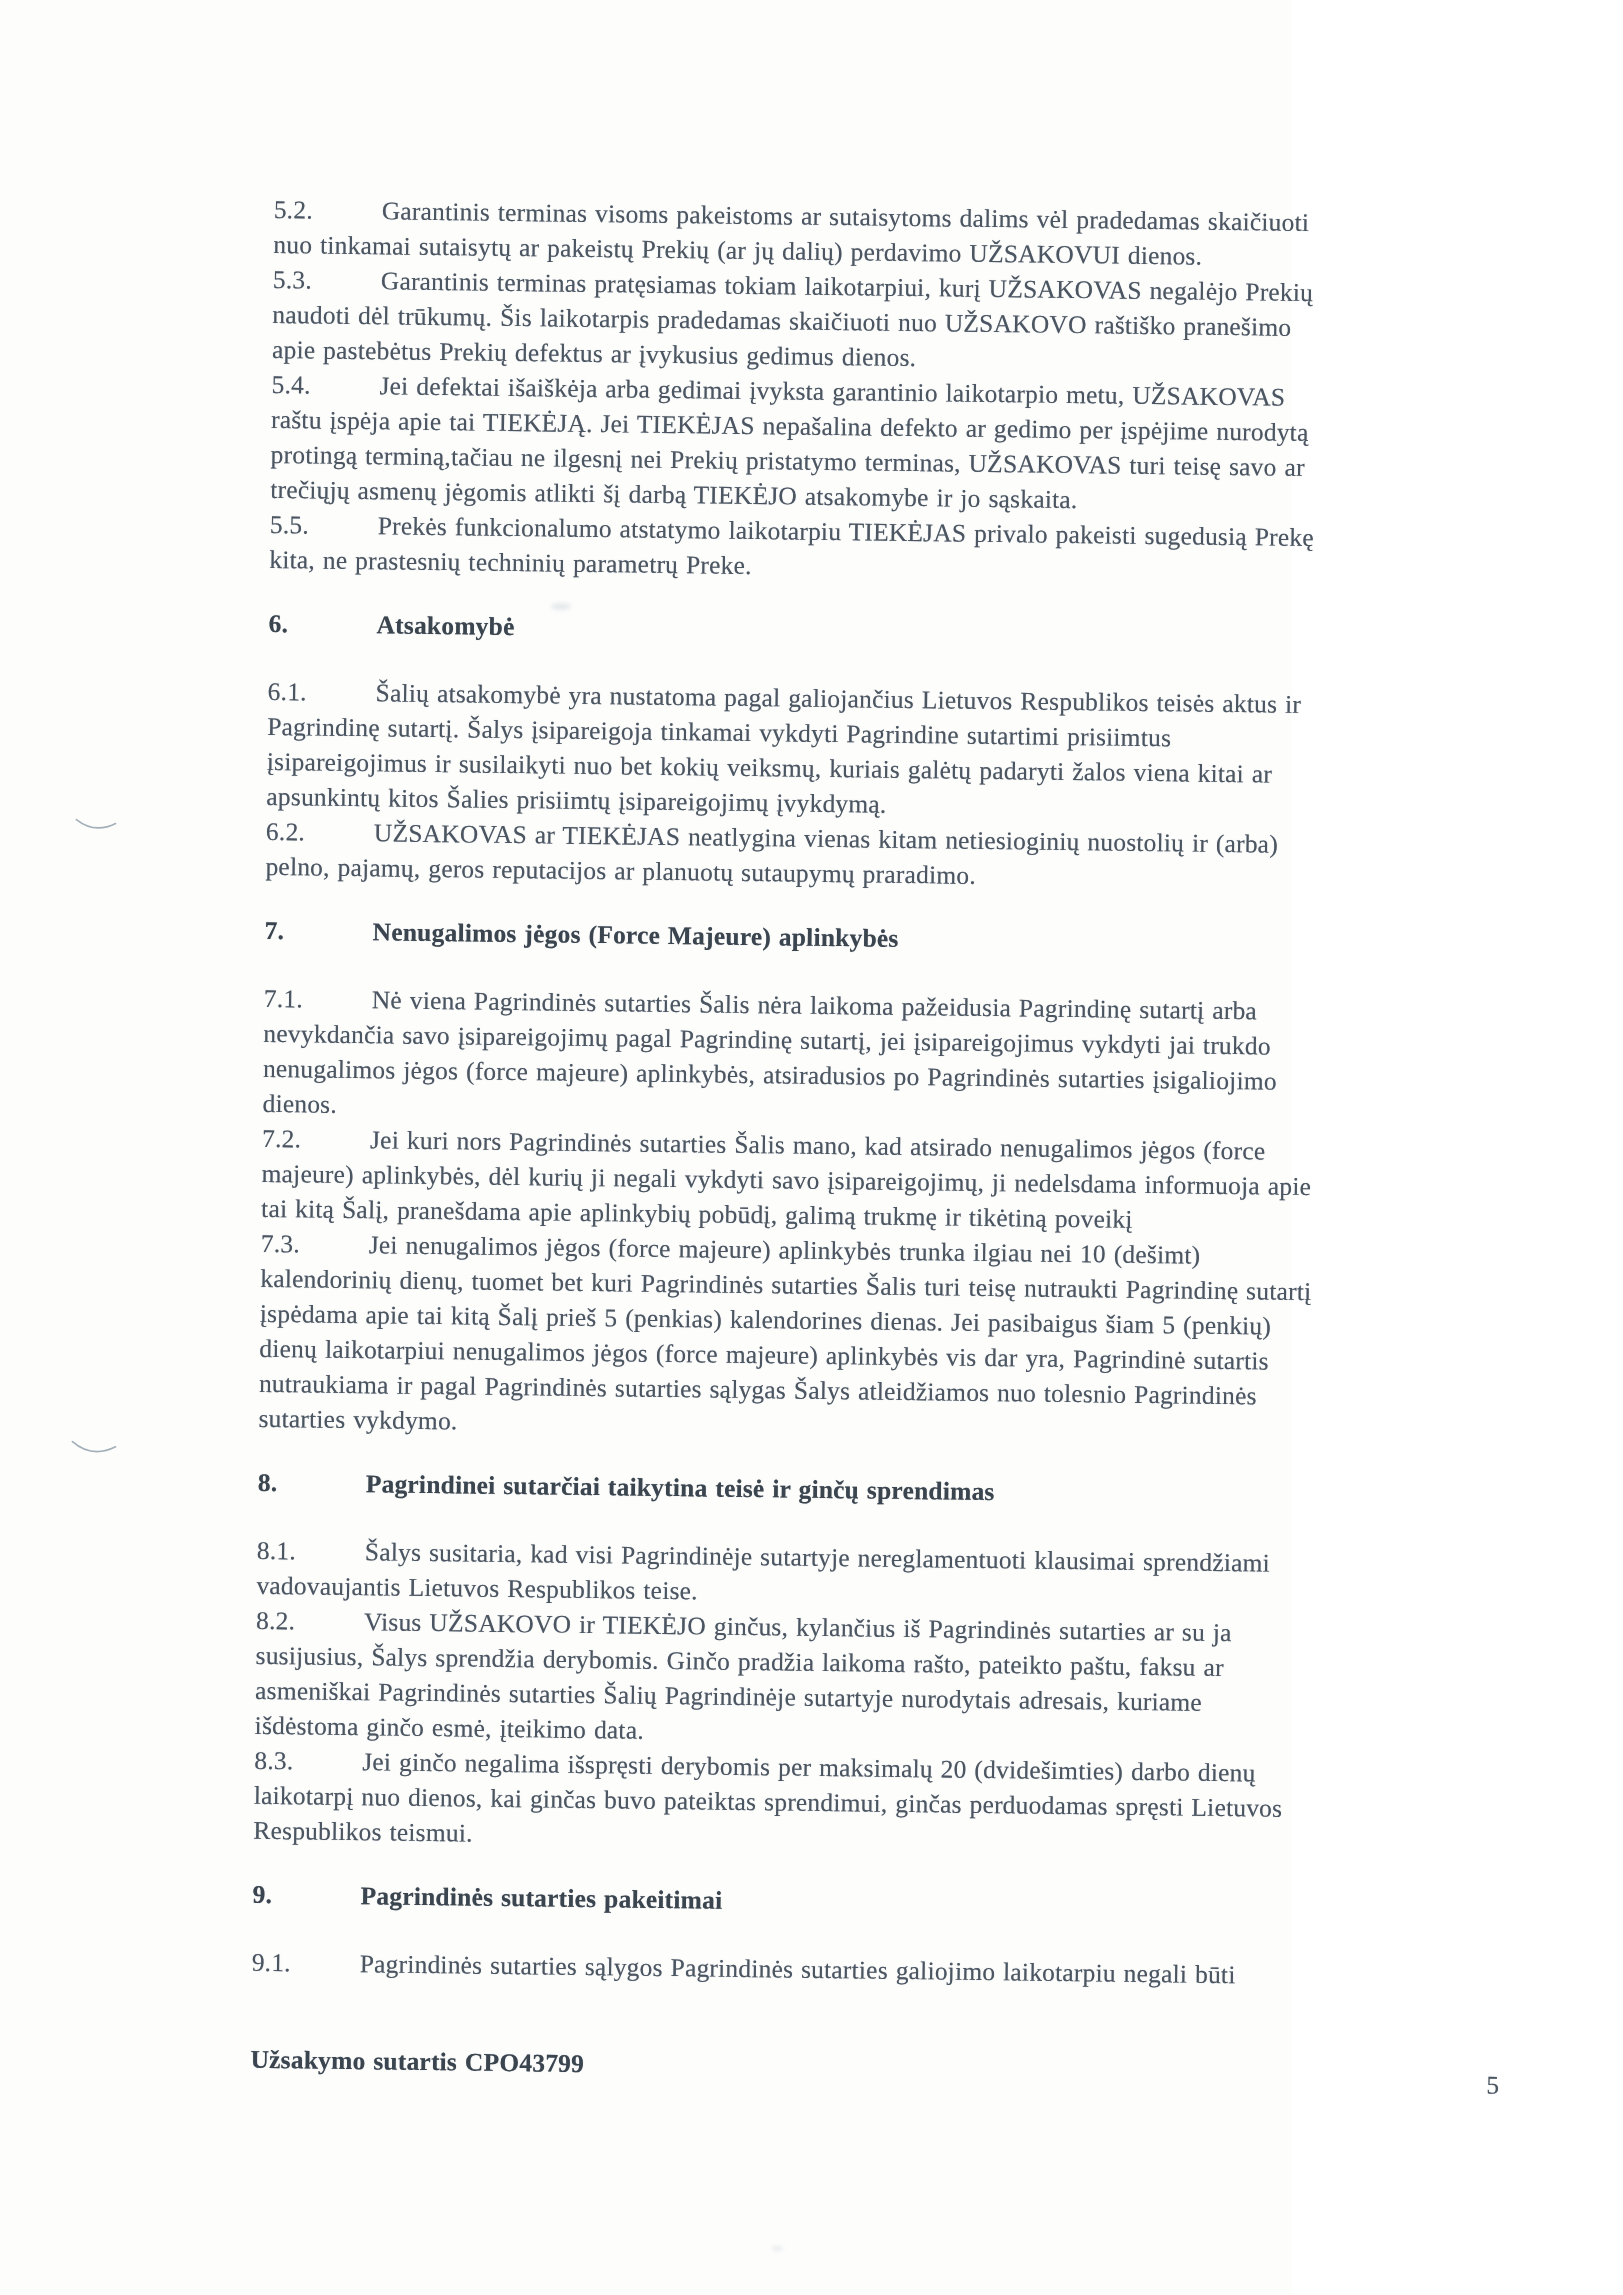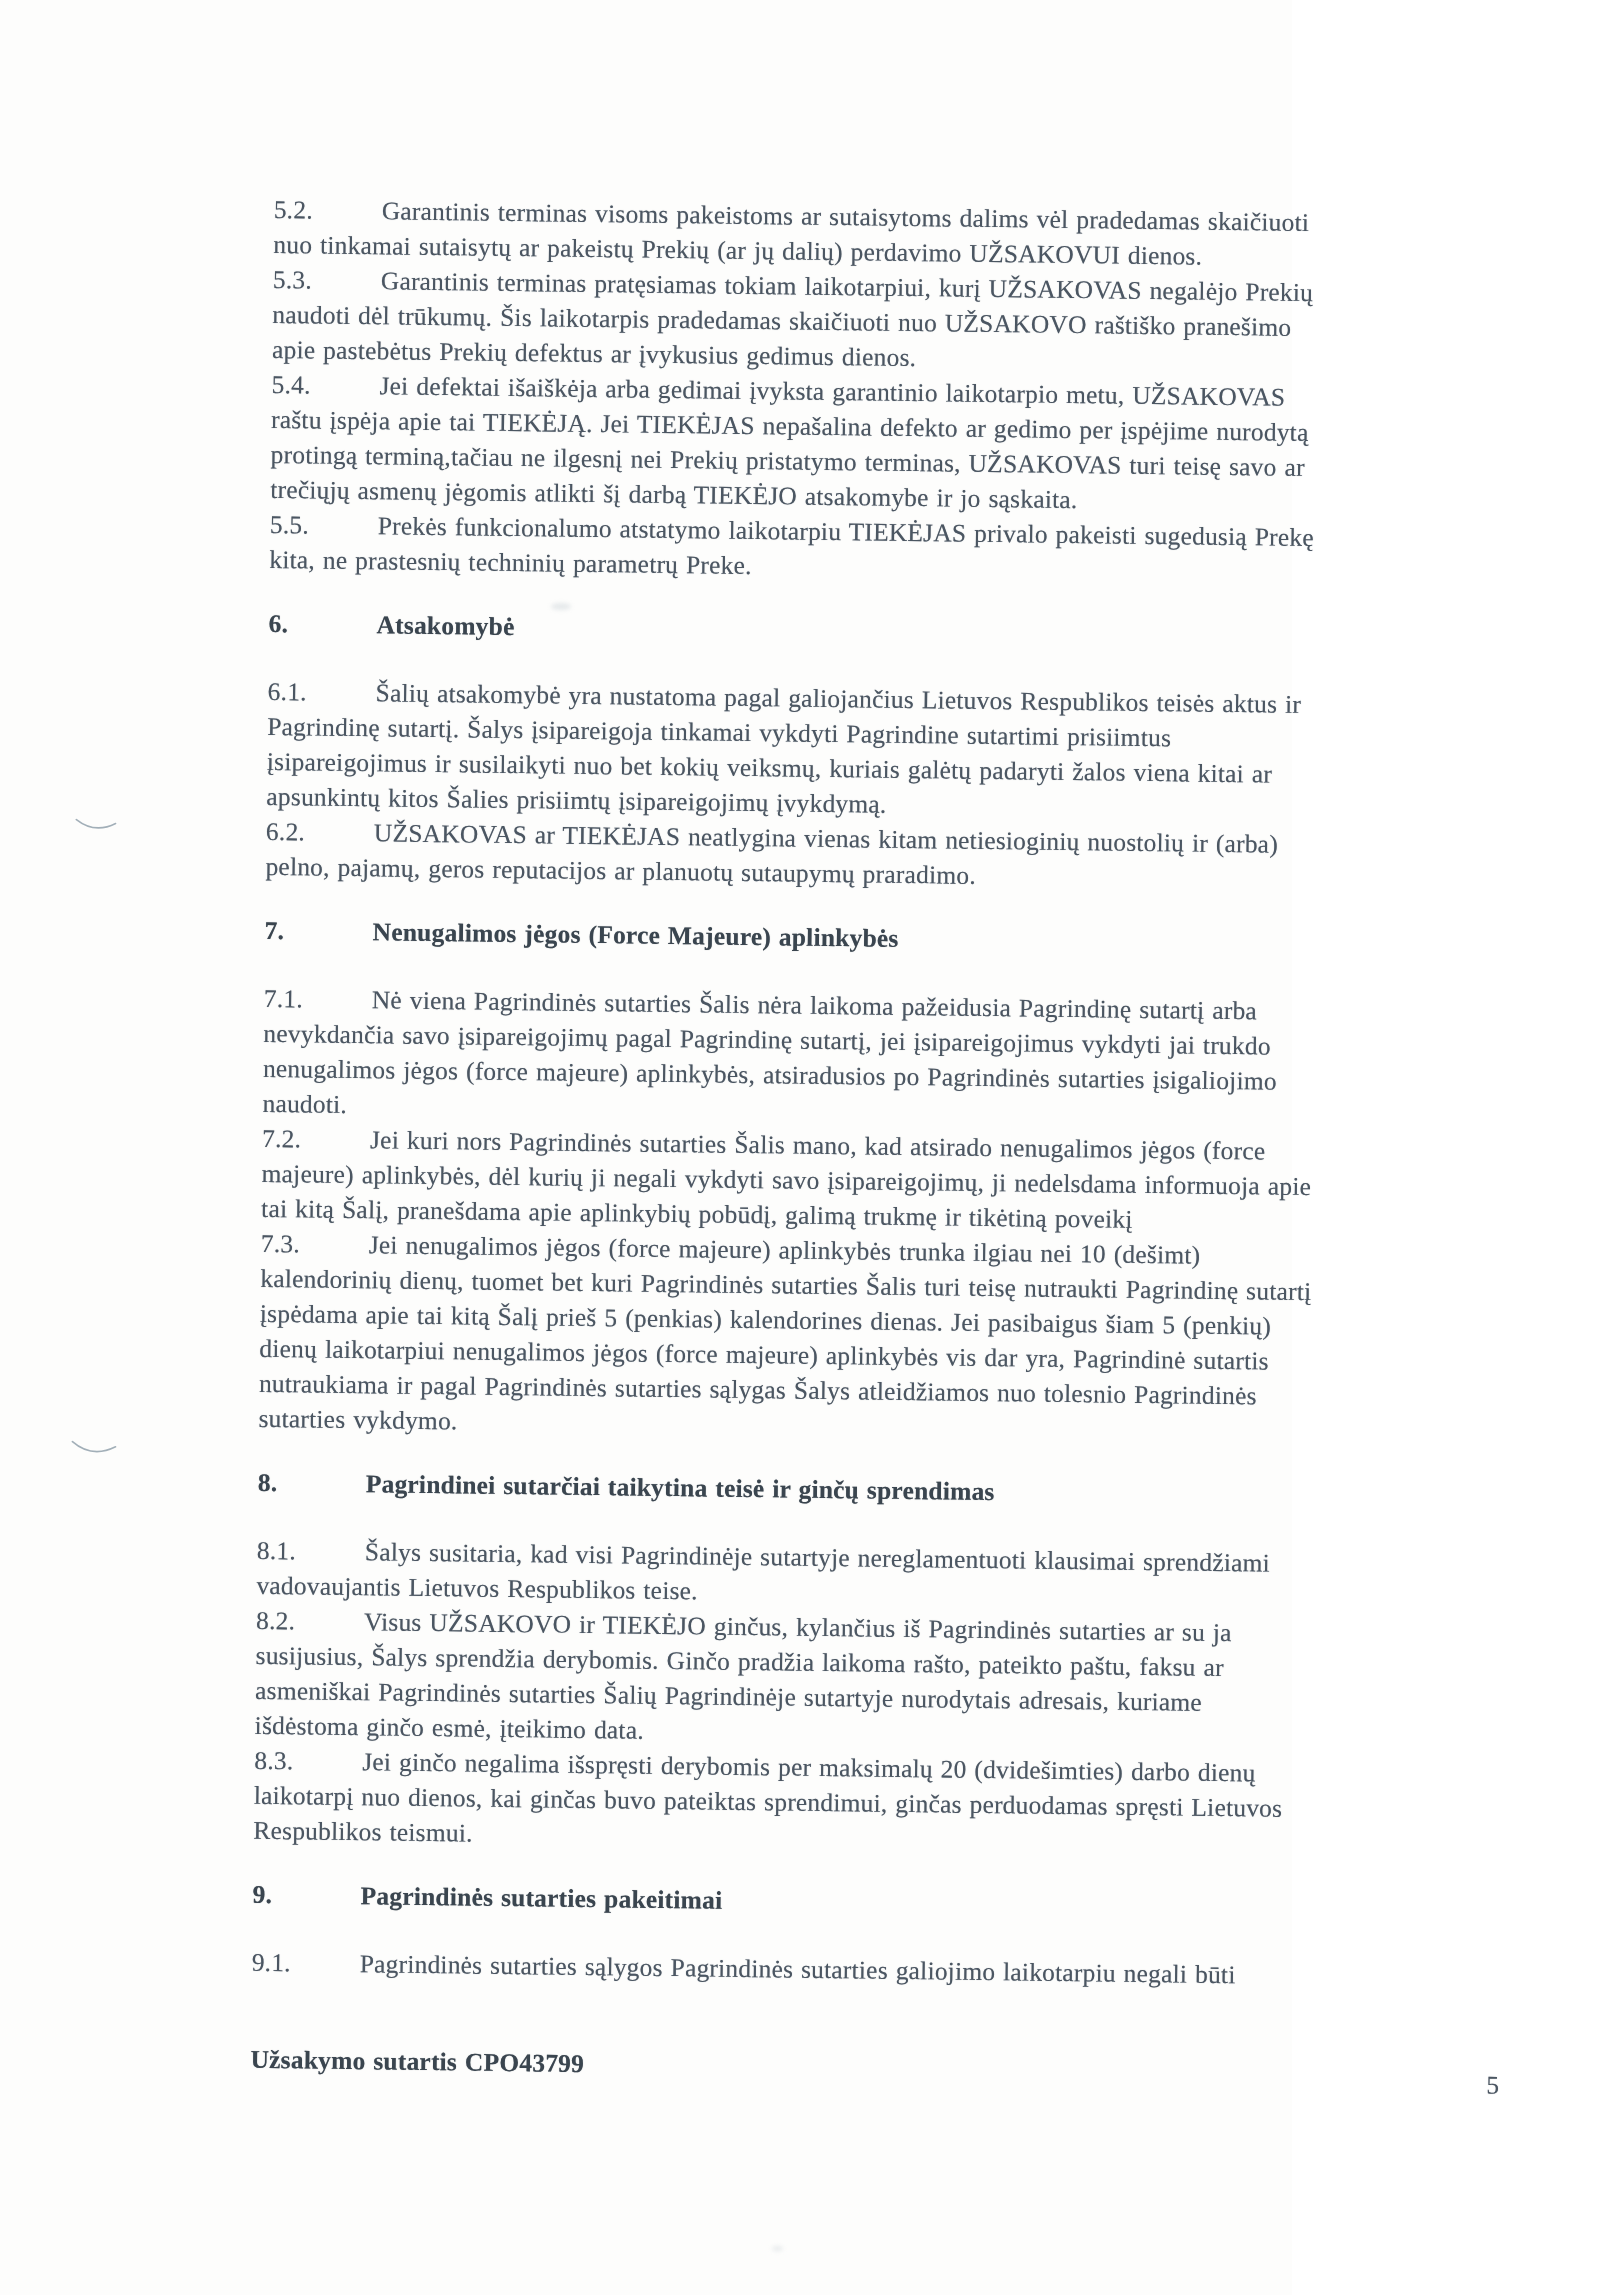--- a/index.html
+++ b/index.html
@@ -91,21 +91,21 @@
       <div class="line"><span class="c-num">6.1.</span><span class="c-text">Šalių atsakomybė yra nustatoma pagal galiojančius Lietuvos Respublikos teisės aktus ir</span></div>
       <div class="line"><span class="c-text">Pagrindinę sutartį. Šalys įsipareigoja tinkamai vykdyti Pagrindine sutartimi prisiimtus</span></div>
       <div class="line"><span class="c-text">įsipareigojimus ir susilaikyti nuo bet kokių veiksmų, kuriais galėtų padaryti žalos viena kitai ar</span></div>
       <div class="line"><span class="c-text">apsunkintų kitos Šalies prisiimtų įsipareigojimų įvykdymą.</span></div>
       <div class="line"><span class="c-num">6.2.</span><span class="c-text">UŽSAKOVAS ar TIEKĖJAS neatlygina vienas kitam netiesioginių nuostolių ir (arba)</span></div>
       <div class="line"><span class="c-text">pelno, pajamų, geros reputacijos ar planuotų sutaupymų praradimo.</span></div>
       <div class="heading"><span class="h-num">7.</span><span class="h-title">Nenugalimos jėgos (Force Majeure) aplinkybės</span></div>
       <div class="line"><span class="c-num">7.1.</span><span class="c-text">Nė viena Pagrindinės sutarties Šalis nėra laikoma pažeidusia Pagrindinę sutartį arba</span></div>
       <div class="line"><span class="c-text">nevykdančia savo įsipareigojimų pagal Pagrindinę sutartį, jei įsipareigojimus vykdyti jai trukdo</span></div>
       <div class="line"><span class="c-text">nenugalimos jėgos (force majeure) aplinkybės, atsiradusios po Pagrindinės sutarties įsigaliojimo</span></div>
-      <div class="line"><span class="c-text">naudoti.</span></div>
+      <div class="line"><span class="c-text">dienos.</span></div>
       <div class="line"><span class="c-num">7.2.</span><span class="c-text">Jei kuri nors Pagrindinės sutarties Šalis mano, kad atsirado nenugalimos jėgos (force</span></div>
       <div class="line"><span class="c-text">majeure) aplinkybės, dėl kurių ji negali vykdyti savo įsipareigojimų, ji nedelsdama informuoja apie</span></div>
       <div class="line"><span class="c-text">tai kitą Šalį, pranešdama apie aplinkybių pobūdį, galimą trukmę ir tikėtiną poveikį</span></div>
       <div class="line"><span class="c-num">7.3.</span><span class="c-text">Jei nenugalimos jėgos (force majeure) aplinkybės trunka ilgiau nei 10 (dešimt)</span></div>
       <div class="line"><span class="c-text">kalendorinių dienų, tuomet bet kuri Pagrindinės sutarties Šalis turi teisę nutraukti Pagrindinę sutartį</span></div>
       <div class="line"><span class="c-text">įspėdama apie tai kitą Šalį prieš 5 (penkias) kalendorines dienas. Jei pasibaigus šiam 5 (penkių)</span></div>
       <div class="line"><span class="c-text">dienų laikotarpiui nenugalimos jėgos (force majeure) aplinkybės vis dar yra, Pagrindinė sutartis</span></div>
       <div class="line"><span class="c-text">nutraukiama ir pagal Pagrindinės sutarties sąlygas Šalys atleidžiamos nuo tolesnio Pagrindinės</span></div>
       <div class="line"><span class="c-text">sutarties vykdymo.</span></div>
       <div class="heading"><span class="h-num">8.</span><span class="h-title">Pagrindinei sutarčiai taikytina teisė ir ginčų sprendimas</span></div>

